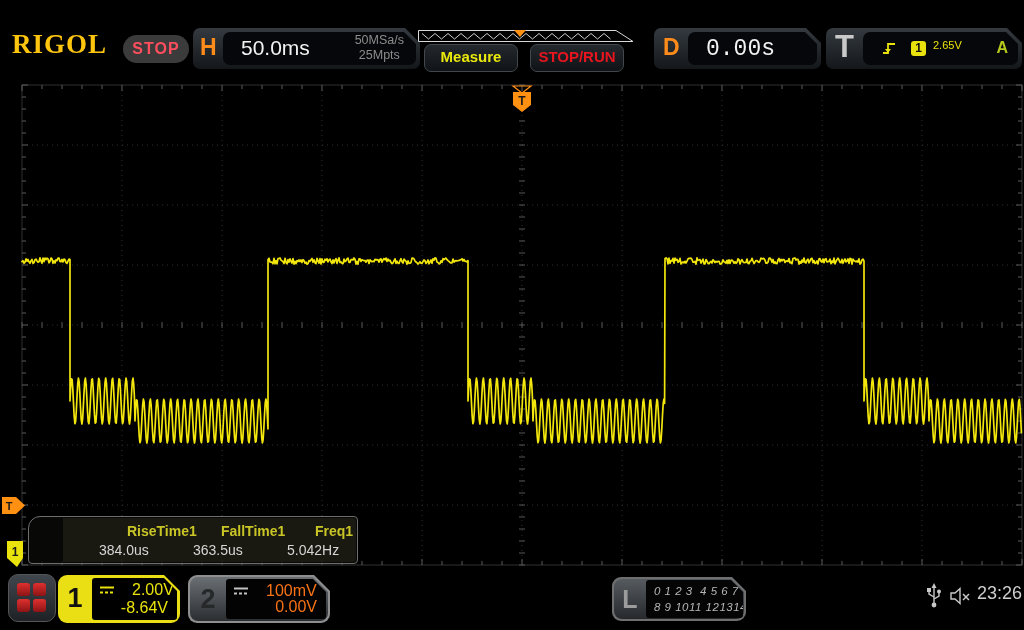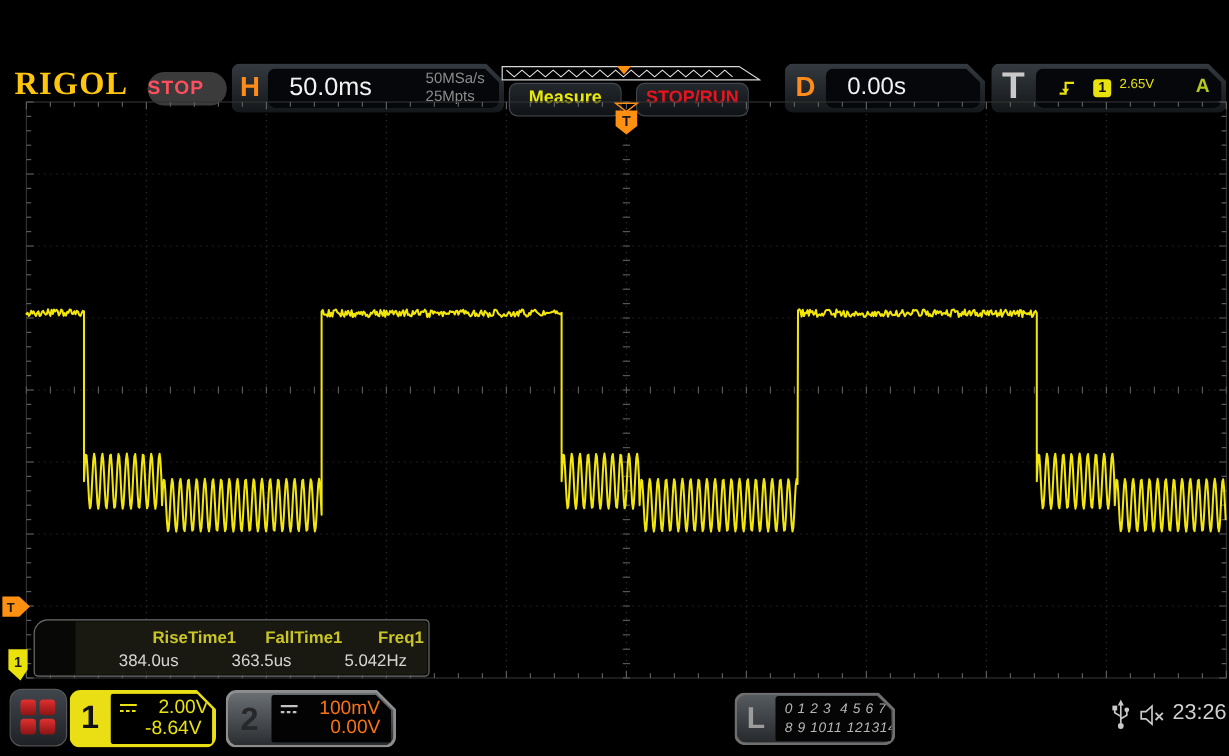--- a/index.html
+++ b/index.html
@@ -7,45 +7,45 @@
           font-family:"Liberation Sans",sans-serif;-webkit-font-smoothing:antialiased;}
   .abs{position:absolute;}
 
   
   #titlebar{left:0;top:0;width:1024px;height:33px;color:#f2f2f2;font-size:17px;}
   #titlebar span{position:absolute;top:6px;white-space:pre;}
   #tb-model{left:5px;}
   #tb-date{left:88px;}
 
   
-  #toolbar{left:0;top:50px;width:856px;height:47px;}
+  #toolbar{left:0;top:25px;width:856px;height:47px;}
   #logo{left:12px;top:4px;font-family:"Liberation Serif",serif;font-weight:bold;
         font-size:27px;color:#fdc50e;letter-spacing:1px;}
   #runstate{left:123px;top:10px;width:66px;height:28px;background:#3b3b3b;border-radius:15px;
-            color:#ff4e5e;font-weight:bold;font-size:16px;line-height:28px;letter-spacing:1px;}
+            color:#ff4e5e;font-weight:bold;font-size:16px;text-align:center;line-height:28px;letter-spacing:1px;}
   .panel{background:linear-gradient(#343a40,#14171a);border-radius:7px;
          clip-path:polygon(0 0,calc(100% - 15px) 0,100% 15px,100% 100%,0 100%);}
   .panel .inner{position:absolute;top:4px;bottom:4px;background:#05070a;border-radius:7px;
          clip-path:polygon(0 0,calc(100% - 12px) 0,100% 12px,100% 100%,0 100%);padding-left:24px;}
   .hletter{position:absolute;font-weight:bold;color:#ff8c1a;}
   #h-panel{left:193px;top:3px;width:227px;height:41px;}
   #h-panel .hletter{left:7px;top:6px;font-size:23px;}
   #h-inner{left:30px;right:4px;}
   #h-scale{position:absolute;left:18px;top:4px;font-size:21px;color:#f2f2f2;}
-  #h-rate{position:absolute;right:12px;top:1px;text-align:left;font-size:12.5px;color:#8c8c8c;line-height:15px;}
+  #h-rate{position:absolute;right:12px;top:1px;text-align:center;font-size:12.5px;color:#8c8c8c;line-height:15px;}
   #membar{left:417px;top:3px;width:217px;height:15px;}
   .toolbtn{top:19px;width:92px;height:26px;background:linear-gradient(#23282d,#101316);
            border:1px solid #41474d;border-radius:7px;text-align:center;line-height:24px;
            font-size:15px;font-weight:bold;}
   #measure-btn{left:424px;color:#e9e90c;}
   #stoprun-btn{left:530px;color:#e8151f;}
   #d-panel{left:654px;top:3px;width:167px;height:41px;}
   #d-panel .hletter{left:9px;top:6px;font-size:23px;}
   #d-inner{left:34px;right:4px;}
-  #d-value{position:absolute;left:18px;top:4px;font-size:20px;color:#f2f2f2;}
+  #d-value{position:absolute;left:18px;top:4px;font-size:23px;color:#f2f2f2;font-family:Liberation Mono, monospace;}
   #t-panel{left:826px;top:3px;width:196px;height:41px;}
   #t-letter{position:absolute;left:9px;top:1px;font-size:31px;font-weight:bold;color:#c9c9c9;}
   #t-inner{left:37px;right:4px;}
   #t-slope{position:absolute;left:18px;top:8px;}
   #t-badge{position:absolute;left:48px;top:9px;width:15px;height:15px;background:#e9e20c;border-radius:3px;
            color:#111;font-size:12px;font-weight:bold;text-align:center;line-height:15px;}
   #t-level{position:absolute;left:70px;top:7px;font-size:11px;color:#e9e20c;}
   #t-mode{position:absolute;right:10px;top:7px;font-size:16px;font-weight:bold;color:#b5c81d;}
 
   

